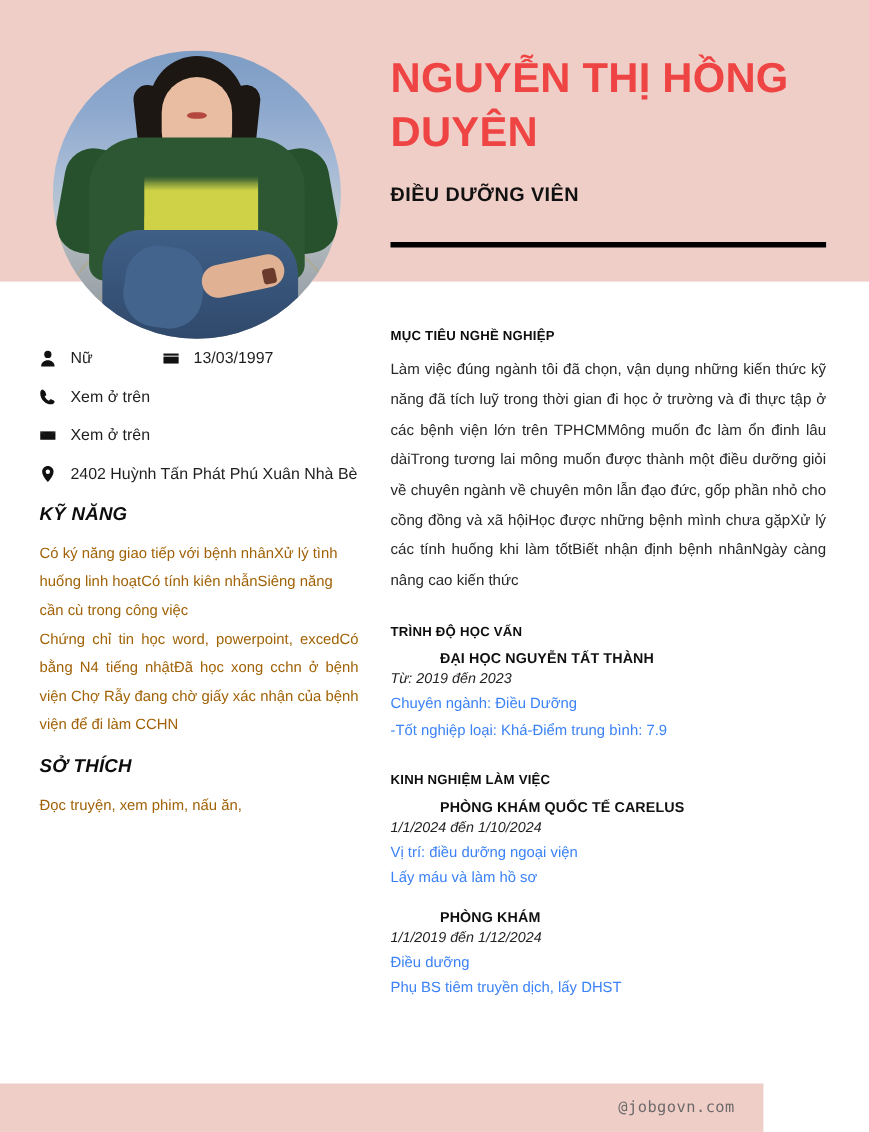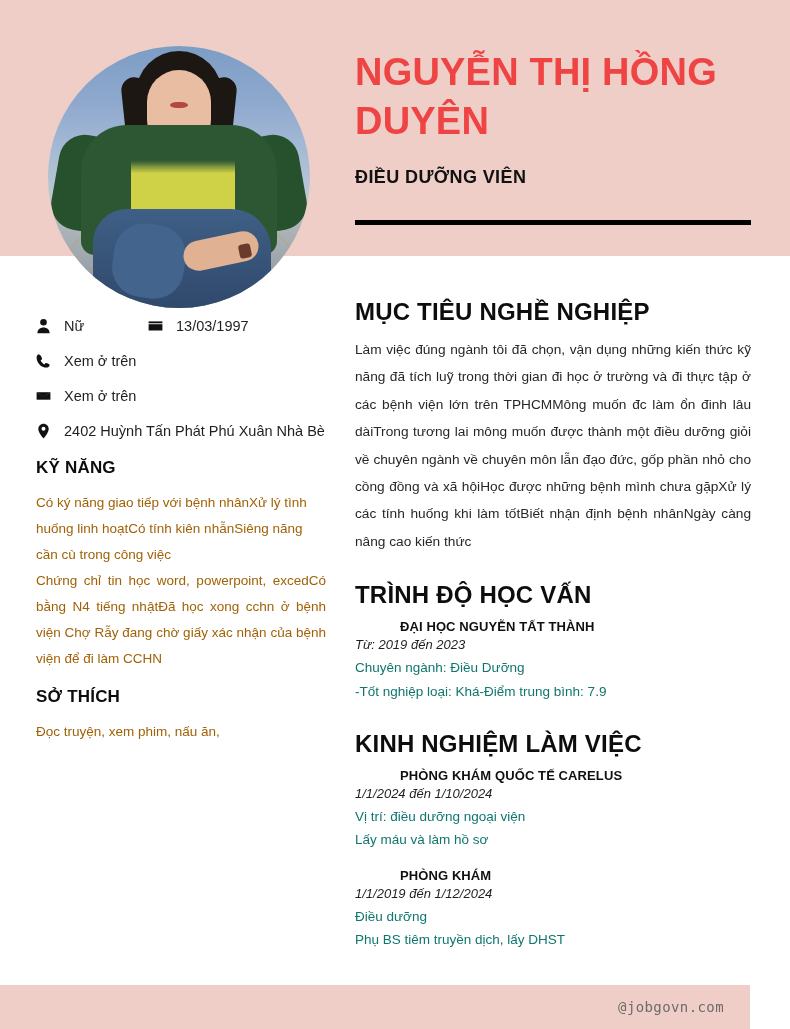--- a/index.html
+++ b/index.html
@@ -302,32 +302,32 @@
   .c-text { color: #1f1f1f; }
 
   
   .sec-h {
     font-size: 17px;
     font-weight: 700;
     letter-spacing: .2px;
     color: #0d0d0d;
     margin: 30px 0 12px 0;
   }
-  .sec-h:first-child { margin-top: 16px; }
+  .sec-h:first-child { margin-top: 16px; font-style: italic; }
   .body-text {
     font-size: 13.5px;
     line-height: 1.92;
     color: #a16207;
     margin: 0;
   }
   .body-text.justify { text-align: justify; }
 
   
   .sec-h-r {
-    font-size: 24px;
+    font-size: 12px;
     font-weight: 700;
     letter-spacing: .2px;
     color: #0d0d0d;
     margin: 0 0 10px 0;
   }
   .sec-block { margin-bottom: 26px; }
   .para {
     font-size: 13.7px;
     line-height: 2.0;
     color: #272727;
@@ -344,31 +344,31 @@
     padding-left: 45px;
   }
   .entry-date {
     font-size: 13px;
     font-style: italic;
     color: #1f1f1f;
     margin: 0 0 4px 0;
   }
   .entry-line {
     font-size: 13.5px;
-    color: #0f766e;
+    color: #3b82f6;
     line-height: 1.75;
     margin: 0;
   }
 
   
   .footer-band {
     position: absolute;
     left: 0;
     bottom: 0;
-    width: 750px;
+    width: 694px;
     height: 44px;
     background: #efcec7;
   }
   .watermark {
     position: absolute;
     right: 26px;
     top: 50%;
     transform: translateY(-50%);
     font-family: "DejaVu Sans Mono", "Liberation Mono", monospace;
     font-size: 14px;

